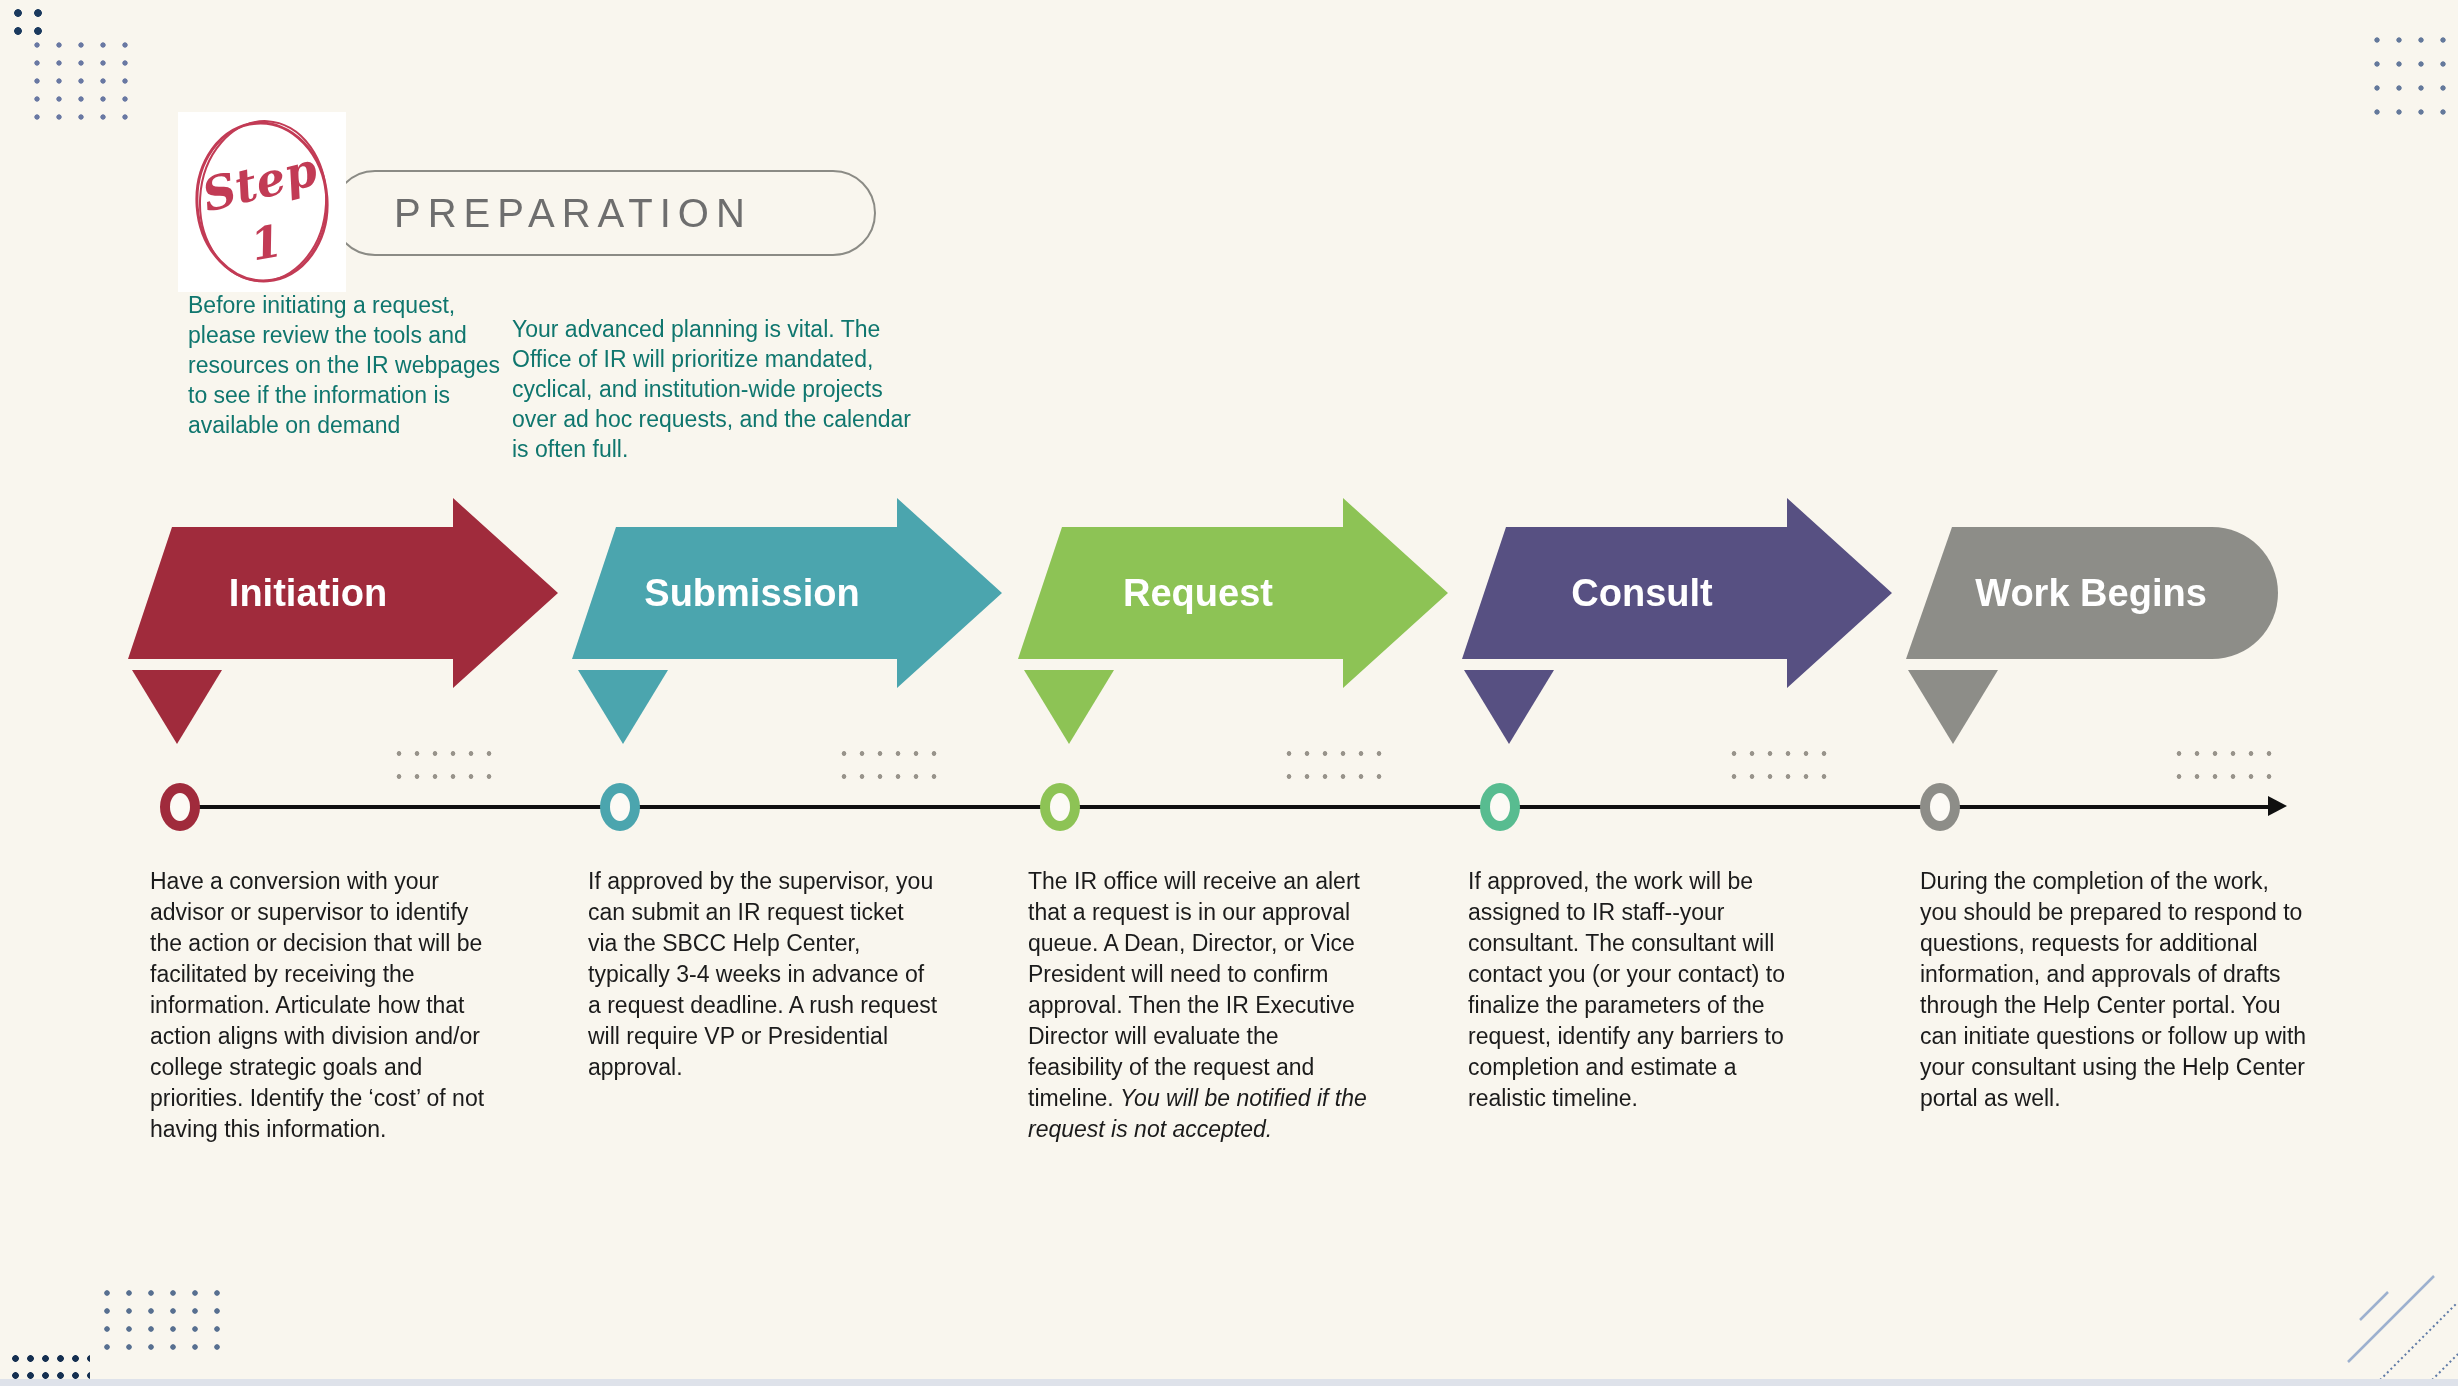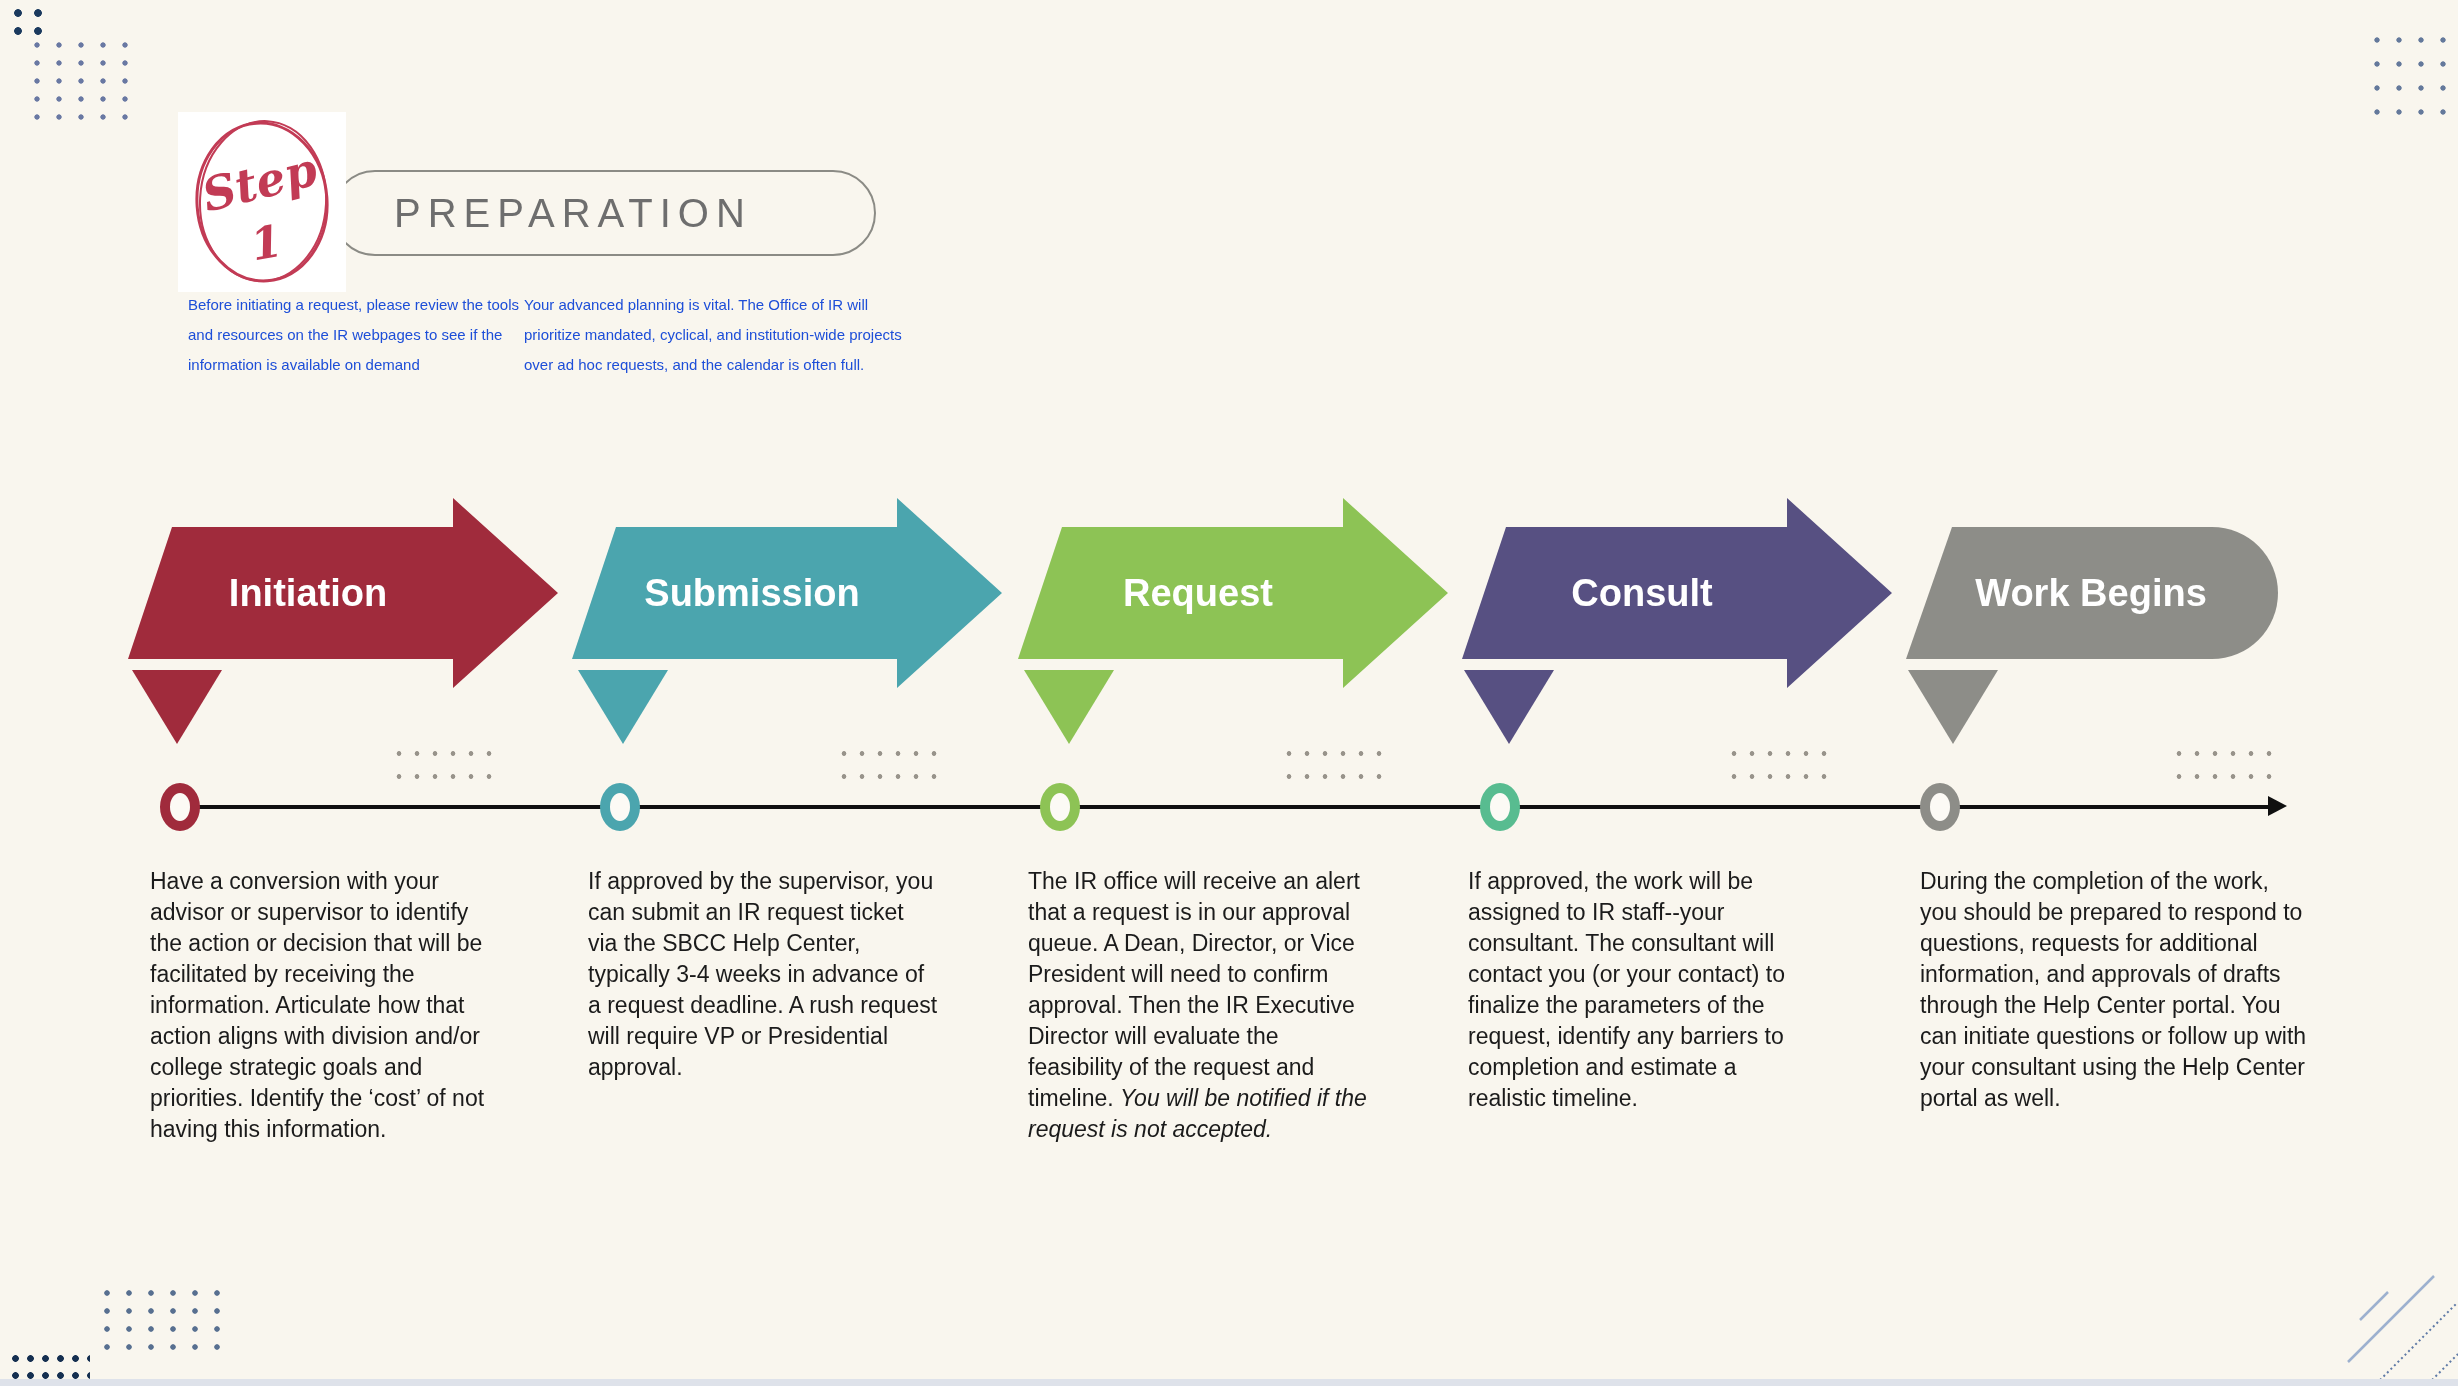--- a/index.html
+++ b/index.html
@@ -36,23 +36,23 @@
   
   .step-badge{left:178px;top:112px;width:168px;height:180px;background:#ffffff;z-index:3;}
   .prep-pill{left:332px;top:170px;width:540px;height:82px;
     border:2.5px solid #8B8B85;border-radius:44px;z-index:2;
     display:flex;align-items:center;justify-content:flex-start;}
   .prep-label{font-size:40px;letter-spacing:7px;color:#6E6E6E;padding-left:60px;}
   .main-title{right:218px;top:84px;text-align:right;
     font-weight:bold;font-size:78px;line-height:1.02;letter-spacing:-1px;}
 
   
-  .intro{top:290px;font-size:15px;line-height:30px;color:#1d4ed8;}
+  .intro{top:290px;font-size:23px;line-height:30px;color:#0f766e;}
   .intro-left{left:188px;width:332px;}
-  .intro-right{left:524px;width:400px;}
+  .intro-right{left:512px;width:400px;margin-top:24px;}
 
   
   .arrow-svg{position:absolute;top:498px;}
   .arrow-label{position:absolute;top:569px;height:48px;line-height:48px;
     text-align:center;color:#ffffff;font-weight:bold;font-size:38px;}
   .down-tri{position:absolute;top:670px;width:90px;height:74px;
     clip-path:polygon(0 0,100% 0,50% 100%);}
 
   
   .t-line{left:180px;top:805px;width:2092px;height:4px;background:#101010;}

